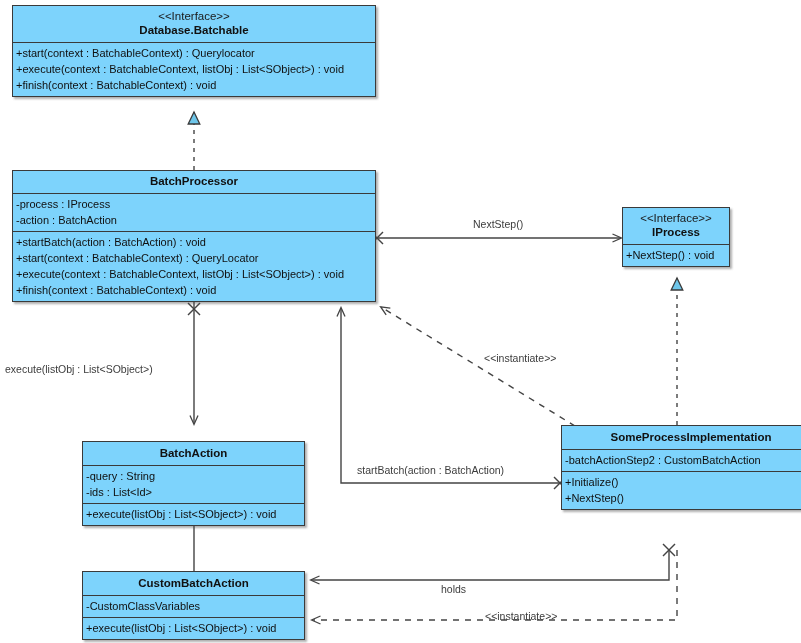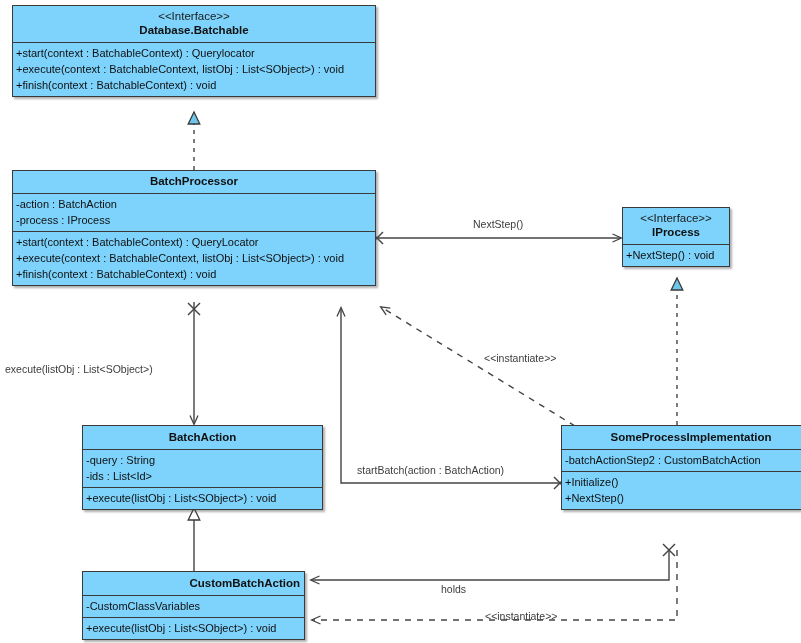--- a/index.html
+++ b/index.html
@@ -162,41 +162,42 @@
       <div class="uml-row">+execute(context : BatchableContext, listObj : List&lt;SObject&gt;) : void</div>
       <div class="uml-row">+finish(context : BatchableContext) : void</div>
     </div>
   </div>
 
   <div class="uml-class" style="left:12px; top:170px; width:364px;">
     <div class="uml-header" style="">
       <span class="uml-name">BatchProcessor</span>
     </div>
     <div class="uml-compartment">
+      <div class="uml-row">-process : IProcess</div>
       <div class="uml-row">-action : BatchAction</div>
-      <div class="uml-row">-process : IProcess</div>
-    </div>
-    <div class="uml-compartment last">
+    </div>
+    <div class="uml-compartment last">
+      <div class="uml-row">+startBatch(action : BatchAction) : void</div>
       <div class="uml-row">+start(context : BatchableContext) : QueryLocator</div>
       <div class="uml-row">+execute(context : BatchableContext, listObj : List&lt;SObject&gt;) : void</div>
       <div class="uml-row">+finish(context : BatchableContext) : void</div>
     </div>
   </div>
 
   <div class="uml-class" style="left:622px; top:207px; width:108px;">
     <div class="uml-header">
       <span class="uml-stereotype">&lt;&lt;Interface&gt;&gt;</span>
       <span class="uml-name">IProcess</span>
     </div>
     <div class="uml-compartment last">
       <div class="uml-row">+NextStep() : void</div>
     </div>
   </div>
 
-  <div class="uml-class" style="left:82px; top:425px; width:241px;">
+  <div class="uml-class" style="left:82px; top:441px; width:223px;">
     <div class="uml-header" style="padding-top:4px;">
       <span class="uml-name">BatchAction</span>
     </div>
     <div class="uml-compartment">
       <div class="uml-row">-query : String</div>
       <div class="uml-row">-ids : List&lt;Id&gt;</div>
     </div>
     <div class="uml-compartment last">
       <div class="uml-row">+execute(listObj : List&lt;SObject&gt;) : void</div>
     </div>
@@ -209,21 +210,21 @@
     <div class="uml-compartment">
       <div class="uml-row">-batchActionStep2 : CustomBatchAction</div>
     </div>
     <div class="uml-compartment last">
       <div class="uml-row">+Initialize()</div>
       <div class="uml-row">+NextStep()</div>
     </div>
   </div>
 
   <div class="uml-class" style="left:82px; top:571px; width:223px;">
-    <div class="uml-header" style="padding-top:4px;text-align:right;">
+    <div class="uml-header" style="padding-top:4px;">
       <span class="uml-name">CustomBatchAction</span>
     </div>
     <div class="uml-compartment">
       <div class="uml-row">-CustomClassVariables</div>
     </div>
     <div class="uml-compartment last">
       <div class="uml-row">+execute(listObj : List&lt;SObject&gt;) : void</div>
     </div>
   </div>
 

